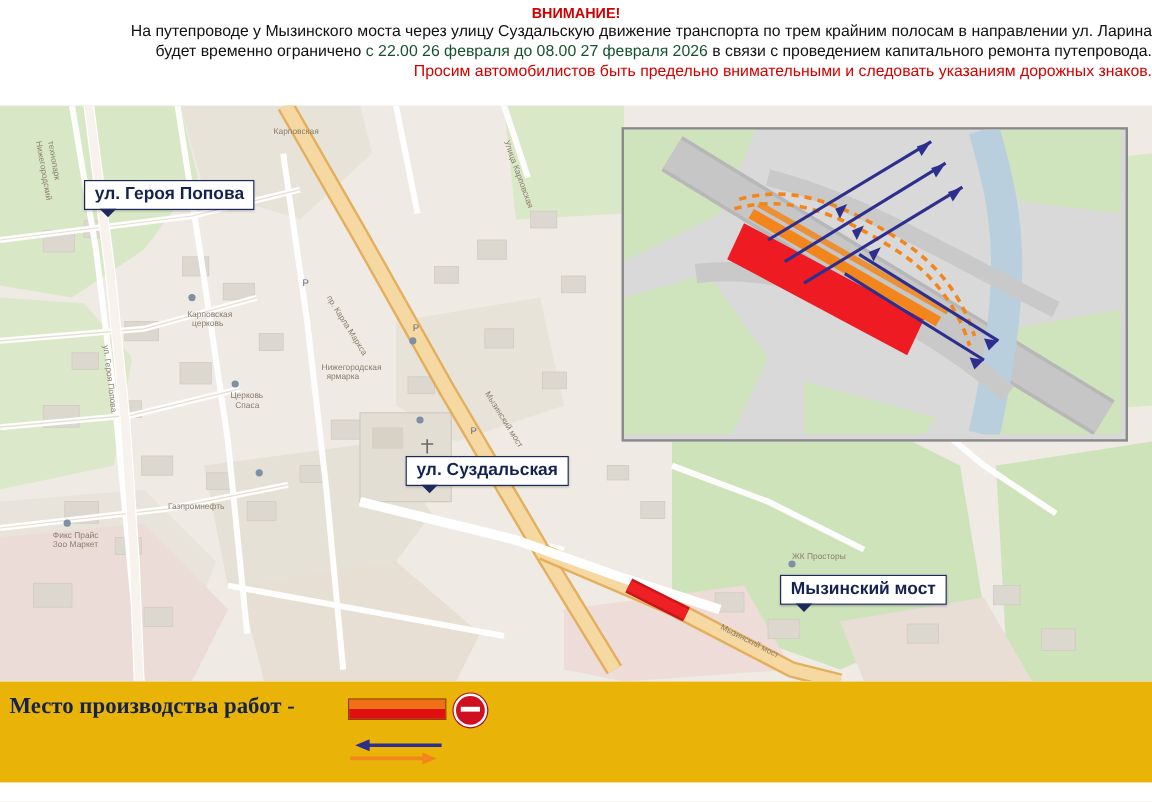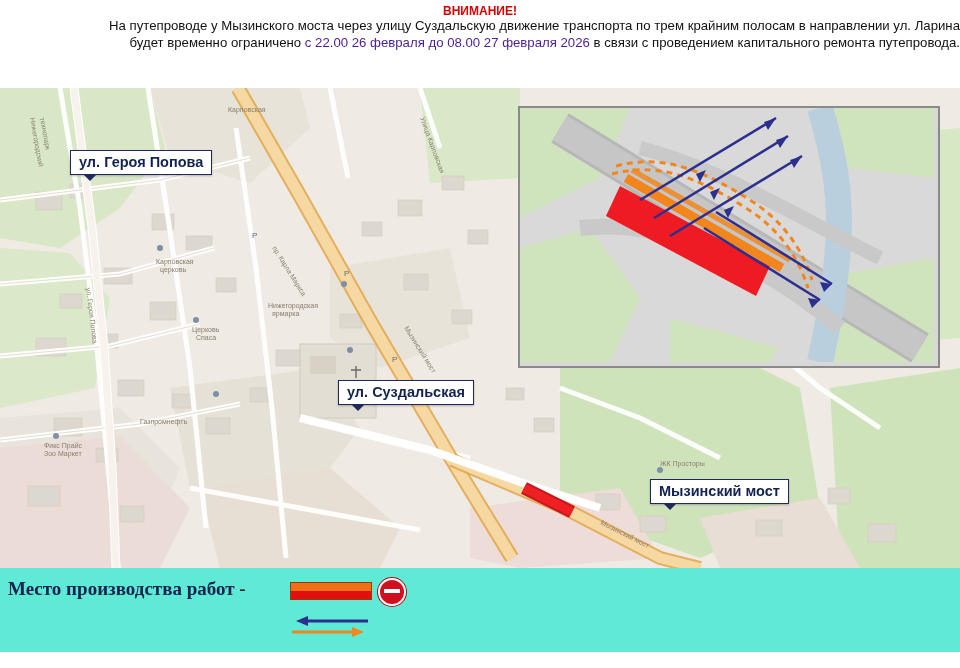--- a/index.html
+++ b/index.html
@@ -17,21 +17,21 @@
     text-align:center;
     padding-top:4px;
     box-sizing:border-box;
   }
   .notice .attention{
     color:#d40000;font-size:12px;font-weight:700;line-height:14px;margin:0;
   }
   .notice p{
     margin:0;font-size:13.2px;line-height:16.5px;color:#111;text-align:right;
   }
-  .notice .red{color:#4c1d95;}
+  .notice .red{color:#14532d;}
   .notice .red-line{color:#d40000;}
   
   .map{
     position:absolute;left:0;top:88px;width:960px;height:480px;
     background:#efeae3;
     overflow:hidden;
   }
   .map svg{display:block;}
   
   .maplabel{
@@ -51,21 +51,21 @@
     border-top:7px solid #1d2a5b;
   }
   
   .inset{
     position:absolute;left:518px;top:18px;width:418px;height:258px;
     background:#d8d8d8;border:2px solid #8a8a8a;
     overflow:hidden;
   }
   
   .legend{
-    position:absolute;left:0;top:568px;width:960px;height:84px;background:#5eead4;
+    position:absolute;left:0;top:568px;width:960px;height:84px;background:#eab308;
   }
   .legend .row{
     position:absolute;left:8px;color:#13224f;font-weight:700;font-size:19px;
     font-family:"Liberation Serif", serif;
   }
   .legend .row1{top:10px;}
   .legend .row2{top:44px;}
   .legend .bar{
     position:absolute;left:290px;top:14px;width:80px;height:16px;
     background:linear-gradient(#f07018 0 50%, #e01010 50% 100%);
@@ -82,20 +82,21 @@
     position:absolute;left:290px;top:48px;width:80px;height:22px;
   }
 </style>
 </head>
 <body>
 
 <div class="notice">
   <div class="attention">ВНИМАНИЕ!</div>
   <p><span>На путепроводе у Мызинского моста через улицу Суздальскую движение транспорта по трем крайним полосам в направлении ул. Ларина</span></p>
   <p><span>будет временно ограничено </span><span class="red">с 22.00 26 февраля до 08.00 27 февраля 2026</span><span> в связи с проведением капитального ремонта путепровода.</span></p>
+  <p class="red-line"><span>Просим автомобилистов быть предельно внимательными и следовать указаниям дорожных знаков.</span></p>
 </div>
 
 <div class="map">
   <svg width="960" height="480" viewBox="0 0 960 480">
 
     <rect x="0" y="0" width="960" height="480" fill="#efeae3"></rect>
 
     <path d="M0,0 L150,0 L165,60 L120,120 L60,160 L0,150 Z" fill="#d8e8c6"></path>
     <path d="M0,160 L70,165 L110,210 L95,300 L0,320 Z" fill="#dbe9ca"></path>
     <path d="M150,0 L300,0 L310,40 L250,95 L170,70 Z" fill="#e7e3d8"></path>

